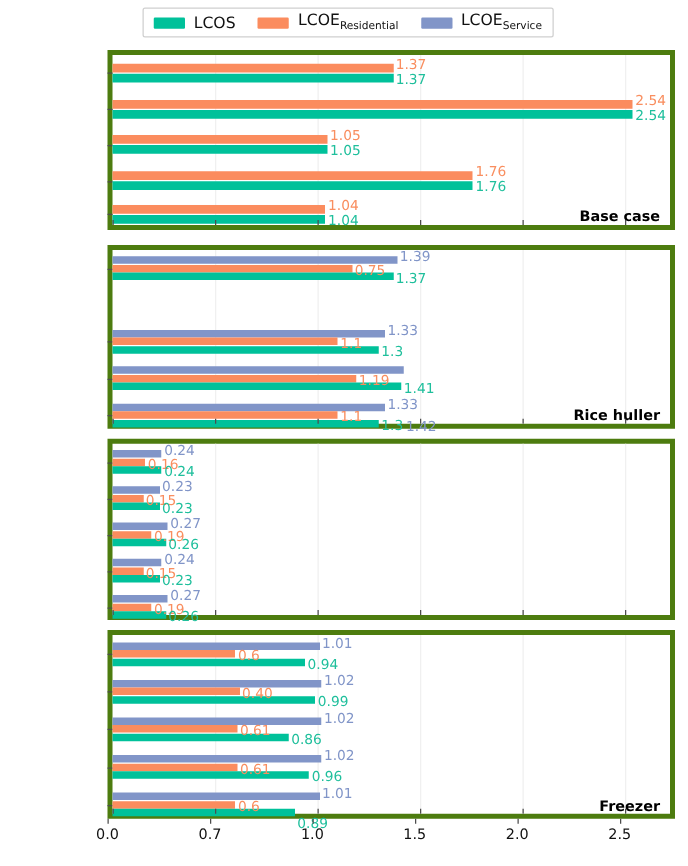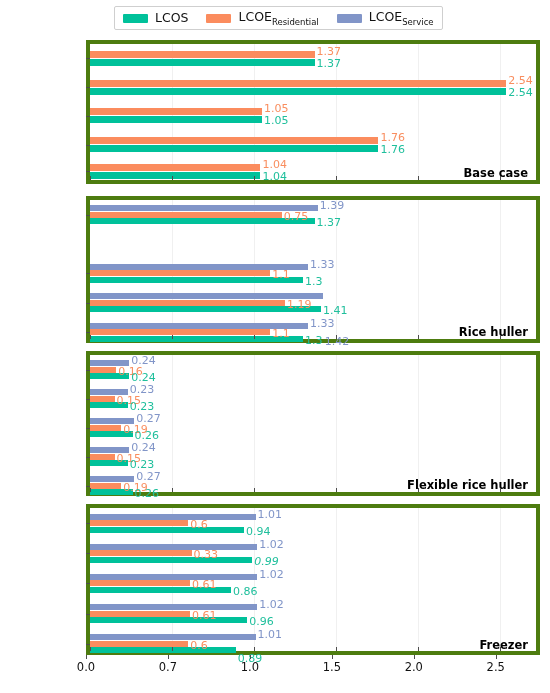--- a/index.html
+++ b/index.html
@@ -257,21 +257,20 @@
         </div>
         <div class="rowgroup" style="top: 116px; height: 29px;">
           <div class="tickmark" style="top: 14.5px;"></div>
           <div class="bar blue" style="top: 5px; height: 6px; width: 44.2527px;"></div>
           <div class="bar orange" style="top: 11.5px; height: 6px; width: 31.1408px;"></div>
           <div class="bar teal" style="top: 18px; height: 6px; width: 42.6137px;"></div>
           <div class="vlabel blue" style="left: 46.2527px; top: 0px;">0.27</div>
           <div class="vlabel orange" style="left: 33.1408px; top: 10.5px;">0.19</div>
           <div class="vlabel teal" style="left: 44.6137px; top: 17px;">0.26</div>
         </div>
-        <div class="panel-title" style="top: 123px;">Flexible rice huller</div>
         <div style="position: absolute; left: 0px; bottom: 0px; width: 1px; height: 4px; background: rgb(77, 77, 77);"></div>
         <div style="position: absolute; left: 81.9495px; bottom: 0px; width: 1px; height: 4px; background: rgb(77, 77, 77);"></div>
         <div style="position: absolute; left: 163.899px; bottom: 0px; width: 1px; height: 4px; background: rgb(77, 77, 77);"></div>
         <div style="position: absolute; left: 245.848px; bottom: 0px; width: 1px; height: 4px; background: rgb(77, 77, 77);"></div>
         <div style="position: absolute; left: 327.798px; bottom: 0px; width: 1px; height: 4px; background: rgb(77, 77, 77);"></div>
         <div style="position: absolute; left: 409.747px; bottom: 0px; width: 1px; height: 4px; background: rgb(77, 77, 77);"></div>
       </div>
       <div class="panel" style="top: 504px; height: 151px;">
         <div class="gridlines">
           <i style="left: 81.9495px;"></i>
@@ -288,22 +287,22 @@
           <div class="vlabel blue" style="left: 167.538px; top: 0.6px;">1.01</div>
           <div class="vlabel orange" style="left: 100.339px; top: 11.1px;">0.6</div>
           <div class="vlabel teal" style="left: 156.065px; top: 17.6px;">0.94</div>
         </div>
         <div class="rowgroup" style="top: 30.2px; height: 30.2px;">
           <div class="tickmark" style="top: 15.1px;"></div>
           <div class="bar blue" style="top: 5.6px; height: 6px; width: 167.177px;"></div>
           <div class="bar orange" style="top: 12.1px; height: 6px; width: 101.617px;"></div>
           <div class="bar teal" style="top: 18.6px; height: 6px; width: 162.26px;"></div>
           <div class="vlabel blue" style="left: 169.177px; top: 0.6px;">1.02</div>
-          <div class="vlabel orange" style="left: 103.617px; top: 11.1px;">0.33</div>
-          <div class="vlabel teal" style="left: 164.26px; top: 17.6px; font-style: italic;">0.99</div>
+          <div class="vlabel orange" style="left: 103.617px; top: 11.1px;">0.40</div>
+          <div class="vlabel teal" style="left: 164.26px; top: 17.6px;">0.99</div>
         </div>
         <div class="rowgroup" style="top: 60.4px; height: 30.2px;">
           <div class="tickmark" style="top: 15.1px;"></div>
           <div class="bar blue" style="top: 5.6px; height: 6px; width: 167.177px;"></div>
           <div class="bar orange" style="top: 12.1px; height: 6px; width: 99.9783px;"></div>
           <div class="bar teal" style="top: 18.6px; height: 6px; width: 140.953px;"></div>
           <div class="vlabel blue" style="left: 169.177px; top: 0.6px;">1.02</div>
           <div class="vlabel orange" style="left: 101.978px; top: 11.1px;">0.61</div>
           <div class="vlabel teal" style="left: 142.953px; top: 17.6px;">0.86</div>
         </div>

